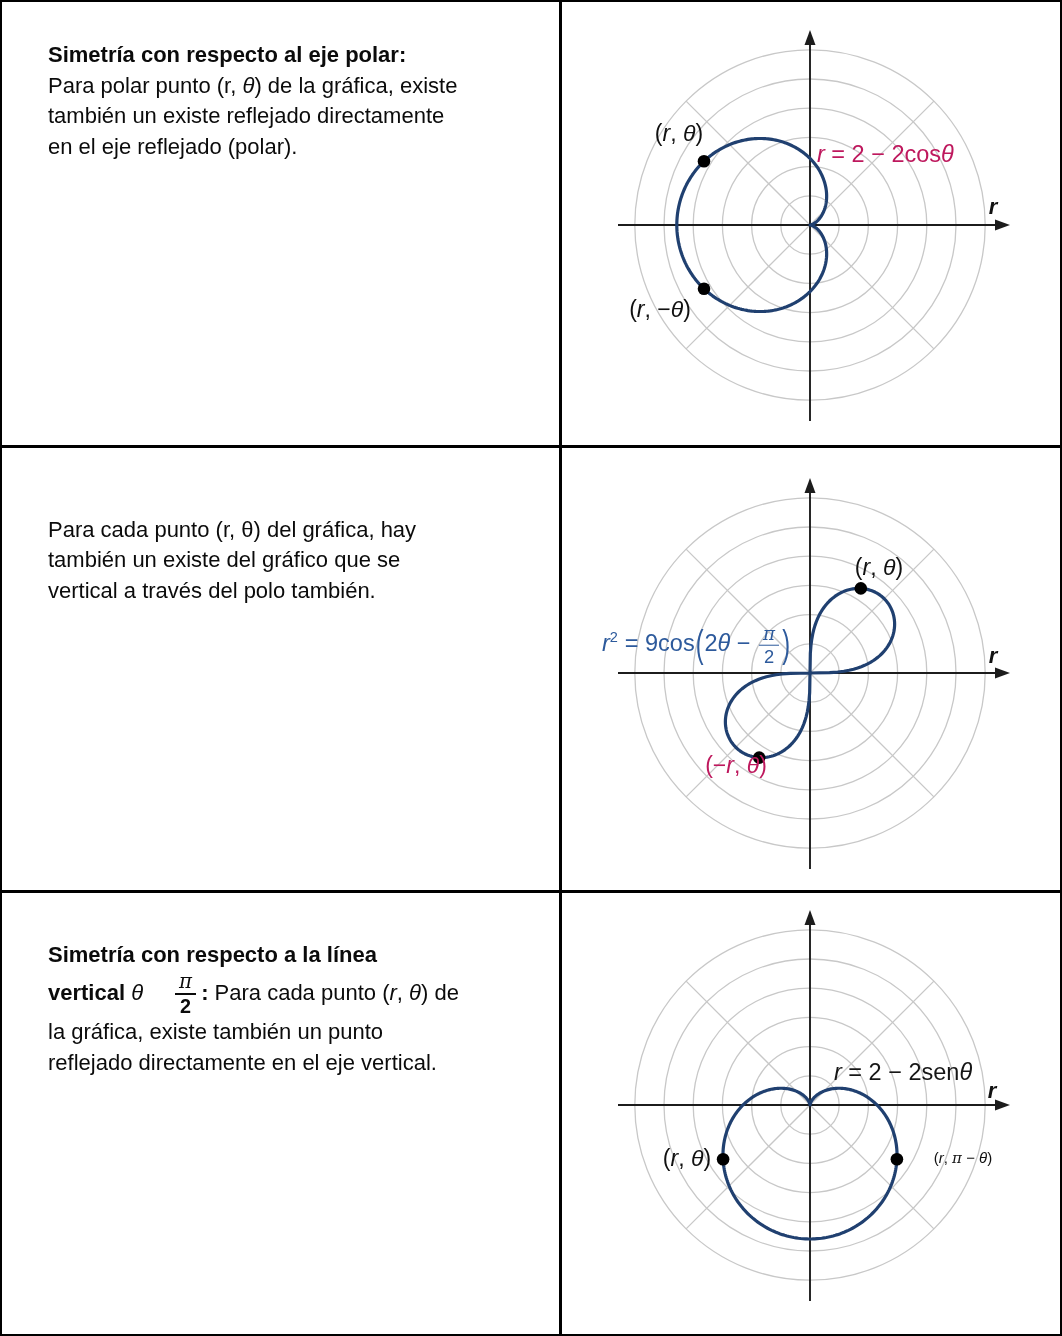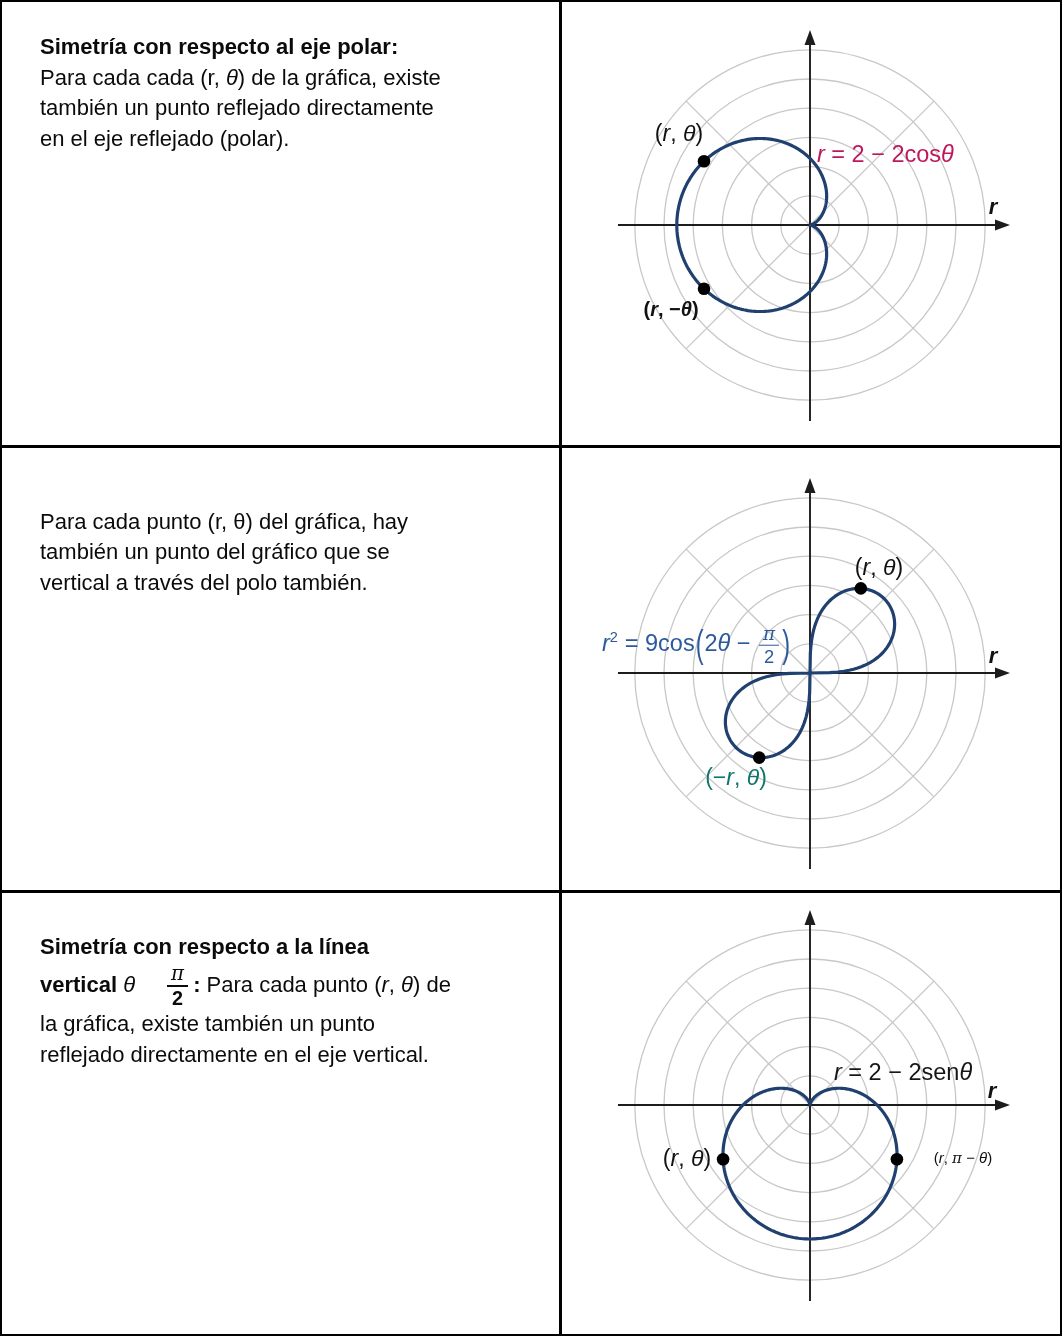--- a/index.html
+++ b/index.html
@@ -4,21 +4,21 @@
 <style>
   html,body{margin:0;padding:0;background:#fff;}
   .sheet{
     position:relative;width:1062px;height:1336px;background:#fff;
     border:2.5px solid #000;box-sizing:border-box;overflow:hidden;
     font-family:"Liberation Sans","DejaVu Sans",sans-serif;color:#0b0b0b;
   }
   .hline{position:absolute;left:0;width:100%;height:3px;background:#000;}
   .vline{position:absolute;left:557px;top:0;height:100%;width:3px;background:#000;}
   .cell-text{position:absolute;left:30px;width:514px;}
-  .rich{margin:8px;font-size:22px;line-height:30.5px;}
+  .rich{margin:16px;font-size:22px;line-height:30.5px;}
   .b{font-weight:700;}
   .it{font-style:italic;}
   .serif{font-family:"DejaVu Serif","Liberation Serif",serif;}
   .sup{font-size:.62em;vertical-align:.6em;letter-spacing:.02em;}
   .big{display:inline-block;transform:scaleY(1.65);transform-origin:50% 52%;margin:0 1px;vertical-align:-2px;font-weight:400;}
   .frac{display:inline-block;vertical-align:middle;text-align:center;line-height:1.08;margin:0 2px;}
   .frac .fnum{display:block;border-bottom:2px solid currentColor;padding:0 4px 1px;}
   .frac .fden{display:block;padding-top:1px;}
   .eqfrac{font-size:.78em;}
   .eqfrac .fnum{border-bottom-width:1.5px;}
@@ -28,24 +28,24 @@
   .plot-svg{position:absolute;left:0;top:0;}
   .overlay{position:absolute;left:0;top:0;right:0;bottom:0;pointer-events:none;}
   .plot-label{position:absolute;white-space:nowrap;}
 </style>
 </head>
 <body>
 
 <div class="sheet">
 
   <div class="cell-text" style="top:22px;">
-    <p class="rich"><span class="b">Simetría con respecto al eje polar:</span><br><span>Para cada cada (r, </span><span class="it">θ</span><span>) de la gráfica, existe</span><br><span>también un punto reflejado directamente</span><br><span>en el eje reflejado (polar).</span></p>
+    <p class="rich"><span class="b">Simetría con respecto al eje polar:</span><br><span>Para polar punto (r, </span><span class="it">θ</span><span>) de la gráfica, existe</span><br><span>también un existe reflejado directamente</span><br><span>en el eje reflejado (polar).</span></p>
   </div>
   <div class="cell-text" style="top:466px;">
-    <p class="rich"><br><span>Para cada punto (r, θ) del gráfica, hay</span><br><span>también un punto del gráfico que se</span><br><span>vertical a través del polo también.</span></p>
+    <p class="rich"><br><span>Para cada punto (r, θ) del gráfica, hay</span><br><span>también un existe del gráfico que se</span><br><span>vertical a través del polo también.</span></p>
   </div>
   <div class="cell-text" style="top:922px;">
     <p class="rich"><span class="b">Simetría con respecto a la línea</span><br><span class="b">vertical </span><span class="it">θ</span><span class="frac gap bigfrac"><span class="fnum it serif">π</span><span class="fden b">2</span></span><span class="b">:</span><span> Para cada punto (</span><span class="it">r</span><span>, </span><span class="it">θ</span><span>) de</span><br><span>la gráfica, existe también un punto</span><br><span>reflejado directamente en el eje vertical.</span></p>
   </div>
 
   <div class="cell-plot" style="top:2px;height:441px;">
     <svg class="plot-svg" width="496" height="441">
         <circle cx="246" cy="221" r="29.2" fill="none" stroke="#c8c8c8" stroke-width="1.3"></circle>
         <circle cx="246" cy="221" r="58.4" fill="none" stroke="#c8c8c8" stroke-width="1.3"></circle>
         <circle cx="246" cy="221" r="87.6" fill="none" stroke="#c8c8c8" stroke-width="1.3"></circle>
@@ -58,21 +58,21 @@
         <polygon points="446,221 431,215.5 431,226.5" fill="#1c1c1c"></polygon>
         <line x1="246" y1="417" x2="246" y2="40" stroke="#1c1c1c" stroke-width="1.9"></line>
         <polygon points="246,26 240.5,41 251.5,41" fill="#1c1c1c"></polygon>
         <path d="M 246.00 221.00 L 246.01 221.00 L 246.04 221.00 L 246.09 221.00 L 246.16 220.99 L 246.25 220.98 L 246.36 220.96 L 246.49 220.94 L 246.64 220.91 L 246.81 220.87 L 247.00 220.82 L 247.20 220.77 L 247.42 220.70 L 247.66 220.62 L 247.92 220.52 L 248.19 220.41 L 248.48 220.29 L 248.78 220.15 L 249.10 219.99 L 249.43 219.82 L 249.77 219.63 L 250.13 219.41 L 250.50 219.18 L 250.87 218.93 L 251.26 218.66 L 251.66 218.36 L 252.06 218.05 L 252.47 217.70 L 252.88 217.34 L 253.30 216.95 L 253.73 216.54 L 254.15 216.10 L 254.58 215.64 L 255.01 215.15 L 255.44 214.63 L 255.87 214.09 L 256.29 213.52 L 256.71 212.93 L 257.13 212.31 L 257.53 211.66 L 257.94 210.98 L 258.33 210.28 L 258.71 209.55 L 259.09 208.80 L 259.45 208.02 L 259.79 207.21 L 260.13 206.37 L 260.44 205.51 L 260.74 204.62 L 261.03 203.71 L 261.29 202.78 L 261.54 201.81 L 261.76 200.83 L 261.96 199.82 L 262.14 198.79 L 262.29 197.74 L 262.42 196.66 L 262.52 195.57 L 262.59 194.45 L 262.63 193.31 L 262.65 192.16 L 262.63 190.99 L 262.59 189.80 L 262.51 188.60 L 262.40 187.38 L 262.25 186.15 L 262.07 184.90 L 261.85 183.65 L 261.60 182.38 L 261.31 181.11 L 260.99 179.82 L 260.62 178.53 L 260.22 177.23 L 259.78 175.93 L 259.30 174.63 L 258.78 173.32 L 258.21 172.01 L 257.61 170.70 L 256.97 169.40 L 256.28 168.10 L 255.56 166.80 L 254.79 165.51 L 253.98 164.23 L 253.13 162.95 L 252.23 161.69 L 251.30 160.44 L 250.32 159.20 L 249.30 157.97 L 248.24 156.76 L 247.14 155.57 L 246.00 154.40 L 244.82 153.25 L 243.59 152.12 L 242.33 151.01 L 241.03 149.93 L 239.69 148.87 L 238.31 147.84 L 236.89 146.84 L 235.44 145.87 L 233.95 144.93 L 232.43 144.02 L 230.87 143.15 L 229.27 142.31 L 227.65 141.51 L 225.99 140.74 L 224.30 140.02 L 222.58 139.33 L 220.83 138.69 L 219.06 138.09 L 217.26 137.53 L 215.43 137.01 L 213.58 136.54 L 211.71 136.12 L 209.81 135.74 L 207.89 135.41 L 205.96 135.13 L 204.01 134.90 L 202.04 134.72 L 200.05 134.59 L 198.06 134.51 L 196.05 134.48 L 194.03 134.51 L 192.01 134.59 L 189.97 134.72 L 187.93 134.91 L 185.89 135.15 L 183.84 135.45 L 181.80 135.80 L 179.75 136.21 L 177.71 136.67 L 175.67 137.19 L 173.64 137.76 L 171.62 138.39 L 169.60 139.07 L 167.60 139.81 L 165.61 140.61 L 163.63 141.46 L 161.67 142.36 L 159.73 143.32 L 157.80 144.33 L 155.90 145.40 L 154.02 146.51 L 152.16 147.69 L 150.33 148.91 L 148.53 150.18 L 146.76 151.51 L 145.01 152.88 L 143.30 154.31 L 141.62 155.78 L 139.98 157.30 L 138.37 158.86 L 136.80 160.47 L 135.27 162.13 L 133.79 163.82 L 132.34 165.56 L 130.94 167.34 L 129.58 169.16 L 128.26 171.02 L 127.00 172.92 L 125.78 174.85 L 124.61 176.82 L 123.49 178.82 L 122.42 180.85 L 121.40 182.91 L 120.44 185.00 L 119.53 187.11 L 118.68 189.25 L 117.88 191.42 L 117.13 193.61 L 116.45 195.82 L 115.82 198.05 L 115.25 200.29 L 114.74 202.55 L 114.29 204.83 L 113.89 207.11 L 113.56 209.41 L 113.29 211.72 L 113.07 214.03 L 112.92 216.35 L 112.83 218.68 L 112.80 221.00 L 112.83 223.32 L 112.92 225.65 L 113.07 227.97 L 113.29 230.28 L 113.56 232.59 L 113.89 234.89 L 114.29 237.17 L 114.74 239.45 L 115.25 241.71 L 115.82 243.95 L 116.45 246.18 L 117.13 248.39 L 117.88 250.58 L 118.68 252.75 L 119.53 254.89 L 120.44 257.00 L 121.40 259.09 L 122.42 261.15 L 123.49 263.18 L 124.61 265.18 L 125.78 267.15 L 127.00 269.08 L 128.26 270.98 L 129.58 272.84 L 130.94 274.66 L 132.34 276.44 L 133.79 278.18 L 135.27 279.87 L 136.80 281.53 L 138.37 283.14 L 139.98 284.70 L 141.62 286.22 L 143.30 287.69 L 145.01 289.12 L 146.76 290.49 L 148.53 291.82 L 150.33 293.09 L 152.16 294.31 L 154.02 295.49 L 155.90 296.60 L 157.80 297.67 L 159.73 298.68 L 161.67 299.64 L 163.63 300.54 L 165.61 301.39 L 167.60 302.19 L 169.60 302.93 L 171.62 303.61 L 173.64 304.24 L 175.67 304.81 L 177.71 305.33 L 179.75 305.79 L 181.80 306.20 L 183.84 306.55 L 185.89 306.85 L 187.93 307.09 L 189.97 307.28 L 192.01 307.41 L 194.03 307.49 L 196.05 307.52 L 198.06 307.49 L 200.05 307.41 L 202.04 307.28 L 204.01 307.10 L 205.96 306.87 L 207.89 306.59 L 209.81 306.26 L 211.71 305.88 L 213.58 305.46 L 215.43 304.99 L 217.26 304.47 L 219.06 303.91 L 220.83 303.31 L 222.58 302.67 L 224.30 301.98 L 225.99 301.26 L 227.65 300.49 L 229.27 299.69 L 230.87 298.85 L 232.43 297.98 L 233.95 297.07 L 235.44 296.13 L 236.89 295.16 L 238.31 294.16 L 239.69 293.13 L 241.03 292.07 L 242.33 290.99 L 243.59 289.88 L 244.82 288.75 L 246.00 287.60 L 247.14 286.43 L 248.24 285.24 L 249.30 284.03 L 250.32 282.80 L 251.30 281.56 L 252.23 280.31 L 253.13 279.05 L 253.98 277.77 L 254.79 276.49 L 255.56 275.20 L 256.28 273.90 L 256.97 272.60 L 257.61 271.30 L 258.21 269.99 L 258.78 268.68 L 259.30 267.37 L 259.78 266.07 L 260.22 264.77 L 260.62 263.47 L 260.99 262.18 L 261.31 260.89 L 261.60 259.62 L 261.85 258.35 L 262.07 257.10 L 262.25 255.85 L 262.40 254.62 L 262.51 253.40 L 262.59 252.20 L 262.63 251.01 L 262.65 249.84 L 262.63 248.69 L 262.59 247.55 L 262.52 246.43 L 262.42 245.34 L 262.29 244.26 L 262.14 243.21 L 261.96 242.18 L 261.76 241.17 L 261.54 240.19 L 261.29 239.22 L 261.03 238.29 L 260.74 237.38 L 260.44 236.49 L 260.13 235.63 L 259.79 234.79 L 259.45 233.98 L 259.09 233.20 L 258.71 232.45 L 258.33 231.72 L 257.94 231.02 L 257.53 230.34 L 257.13 229.69 L 256.71 229.07 L 256.29 228.48 L 255.87 227.91 L 255.44 227.37 L 255.01 226.85 L 254.58 226.36 L 254.15 225.90 L 253.73 225.46 L 253.30 225.05 L 252.88 224.66 L 252.47 224.30 L 252.06 223.95 L 251.66 223.64 L 251.26 223.34 L 250.87 223.07 L 250.50 222.82 L 250.13 222.59 L 249.77 222.37 L 249.43 222.18 L 249.10 222.01 L 248.78 221.85 L 248.48 221.71 L 248.19 221.59 L 247.92 221.48 L 247.66 221.38 L 247.42 221.30 L 247.20 221.23 L 247.00 221.18 L 246.81 221.13 L 246.64 221.09 L 246.49 221.06 L 246.36 221.04 L 246.25 221.02 L 246.16 221.01 L 246.09 221.00 L 246.04 221.00 L 246.01 221.00 L 246.00 221.00" fill="none" stroke="#204070" stroke-width="3.2" stroke-linejoin="round" stroke-linecap="round"></path>
         <circle cx="140.0" cy="157.3" r="6.3" fill="#000000"></circle>
         <circle cx="140.0" cy="284.7" r="6.3" fill="#000000"></circle>
       </svg>
     <div class="overlay">
         <div class="plot-label" style="left: 253px; top: 150px; font-size: 23.5px; color: #be185d; transform: translate(0px, -50%);"><span class="it">r</span><span> = 2 − 2cos</span><span class="it">θ</span></div>
         <div class="plot-label" style="left: 115px; top: 129px; font-size: 23px; color: rgb(17, 17, 17); transform: translate(-50%, -50%);"><span>(</span><span class="it">r</span><span>, </span><span class="it">θ</span><span>)</span></div>
-        <div class="plot-label" style="left: 107px; top: 305px; font-size: 20px; color: rgb(17, 17, 17); transform: translate(-50%, -50%); font-weight: bold;"><span>(</span><span class="it">r</span><span>, −</span><span class="it">θ</span><span>)</span></div>
+        <div class="plot-label" style="left: 96px; top: 305px; font-size: 23px; color: rgb(17, 17, 17); transform: translate(-50%, -50%);"><span>(</span><span class="it">r</span><span>, −</span><span class="it">θ</span><span>)</span></div>
         <div class="plot-label" style="left: 429px; top: 203px; font-size: 22px; color: rgb(17, 17, 17); transform: translate(-50%, -50%);"><span class="it b">r</span></div>
       </div>
   </div>
   <div class="cell-plot" style="top:447px;height:441px;">
     <svg class="plot-svg" width="496" height="441">
         <circle cx="246" cy="224" r="29.2" fill="none" stroke="#c8c8c8" stroke-width="1.3"></circle>
         <circle cx="246" cy="224" r="58.4" fill="none" stroke="#c8c8c8" stroke-width="1.3"></circle>
         <circle cx="246" cy="224" r="87.6" fill="none" stroke="#c8c8c8" stroke-width="1.3"></circle>
         <circle cx="246" cy="224" r="116.8" fill="none" stroke="#c8c8c8" stroke-width="1.3"></circle>
         <circle cx="246" cy="224" r="146.0" fill="none" stroke="#c8c8c8" stroke-width="1.3"></circle>
@@ -83,21 +83,21 @@
         <polygon points="446,224 431,218.5 431,229.5" fill="#1c1c1c"></polygon>
         <line x1="246" y1="420" x2="246" y2="43" stroke="#1c1c1c" stroke-width="1.9"></line>
         <polygon points="246,29 240.5,44 251.5,44" fill="#1c1c1c"></polygon>
         <path d="M 246.00 224.00 L 265.61 223.66 L 273.72 223.03 L 279.90 222.22 L 285.08 221.27 L 289.59 220.19 L 293.61 219.00 L 297.26 217.71 L 300.59 216.33 L 303.65 214.87 L 306.47 213.34 L 309.08 211.74 L 311.50 210.08 L 313.74 208.36 L 315.81 206.60 L 317.72 204.78 L 319.47 202.93 L 321.09 201.04 L 322.56 199.12 L 323.90 197.18 L 325.11 195.21 L 326.19 193.22 L 327.14 191.22 L 327.98 189.20 L 328.69 187.18 L 329.29 185.16 L 329.78 183.14 L 330.15 181.12 L 330.41 179.12 L 330.57 177.12 L 330.62 175.14 L 330.57 173.18 L 330.42 171.25 L 330.17 169.34 L 329.82 167.46 L 329.38 165.62 L 328.84 163.81 L 328.22 162.05 L 327.50 160.32 L 326.70 158.65 L 325.82 157.02 L 324.86 155.45 L 323.82 153.93 L 322.70 152.48 L 321.51 151.08 L 320.25 149.75 L 318.92 148.49 L 317.52 147.30 L 316.07 146.18 L 314.55 145.14 L 312.98 144.18 L 311.35 143.30 L 309.68 142.50 L 307.95 141.78 L 306.19 141.16 L 304.38 140.62 L 302.54 140.18 L 300.66 139.83 L 298.75 139.58 L 296.82 139.43 L 294.86 139.38 L 292.88 139.43 L 290.88 139.59 L 288.88 139.85 L 286.86 140.22 L 284.84 140.71 L 282.82 141.31 L 280.80 142.02 L 278.78 142.86 L 276.78 143.81 L 274.79 144.89 L 272.82 146.10 L 270.88 147.44 L 268.96 148.91 L 267.07 150.53 L 265.22 152.28 L 263.40 154.19 L 261.64 156.26 L 259.92 158.50 L 258.26 160.92 L 256.66 163.53 L 255.13 166.35 L 253.67 169.41 L 252.29 172.74 L 251.00 176.39 L 249.81 180.41 L 248.73 184.92 L 247.78 190.10 L 246.97 196.28 L 246.34 204.39 L 246.00 224.00 L 246.00 224.00 L 226.39 224.34 L 218.28 224.97 L 212.10 225.78 L 206.92 226.73 L 202.41 227.81 L 198.39 229.00 L 194.74 230.29 L 191.41 231.67 L 188.35 233.13 L 185.53 234.66 L 182.92 236.26 L 180.50 237.92 L 178.26 239.64 L 176.19 241.40 L 174.28 243.22 L 172.53 245.07 L 170.91 246.96 L 169.44 248.88 L 168.10 250.82 L 166.89 252.79 L 165.81 254.78 L 164.86 256.78 L 164.02 258.80 L 163.31 260.82 L 162.71 262.84 L 162.22 264.86 L 161.85 266.88 L 161.59 268.88 L 161.43 270.88 L 161.38 272.86 L 161.43 274.82 L 161.58 276.75 L 161.83 278.66 L 162.18 280.54 L 162.62 282.38 L 163.16 284.19 L 163.78 285.95 L 164.50 287.68 L 165.30 289.35 L 166.18 290.98 L 167.14 292.55 L 168.18 294.07 L 169.30 295.52 L 170.49 296.92 L 171.75 298.25 L 173.08 299.51 L 174.48 300.70 L 175.93 301.82 L 177.45 302.86 L 179.02 303.82 L 180.65 304.70 L 182.32 305.50 L 184.05 306.22 L 185.81 306.84 L 187.62 307.38 L 189.46 307.82 L 191.34 308.17 L 193.25 308.42 L 195.18 308.57 L 197.14 308.62 L 199.12 308.57 L 201.12 308.41 L 203.12 308.15 L 205.14 307.78 L 207.16 307.29 L 209.18 306.69 L 211.20 305.98 L 213.22 305.14 L 215.22 304.19 L 217.21 303.11 L 219.18 301.90 L 221.12 300.56 L 223.04 299.09 L 224.93 297.47 L 226.78 295.72 L 228.60 293.81 L 230.36 291.74 L 232.08 289.50 L 233.74 287.08 L 235.34 284.47 L 236.87 281.65 L 238.33 278.59 L 239.71 275.26 L 241.00 271.61 L 242.19 267.59 L 243.27 263.08 L 244.22 257.90 L 245.03 251.72 L 245.66 243.61 L 246.00 224.00" fill="none" stroke="#204070" stroke-width="3.2" stroke-linejoin="round" stroke-linecap="round"></path>
         <circle cx="296.8" cy="139.4" r="6.3" fill="#000000"></circle>
         <circle cx="195.2" cy="308.6" r="6.3" fill="#000000"></circle>
       </svg>
     <div class="overlay">
         <div class="plot-label" style="left: 38px; top: 196px; font-size: 23.5px; color: rgb(45, 90, 156); transform: translate(0px, -50%);"><span class="it">r</span><span class="sup">2</span><span> = 9cos</span><span class="big">(</span><span>2</span><span class="it">θ</span><span> − </span><span class="frac eqfrac"><span class="fnum it serif">π</span><span class="fden">2</span></span><span class="big">)</span></div>
         <div class="plot-label" style="left: 315px; top: 118px; font-size: 23px; color: rgb(17, 17, 17); transform: translate(-50%, -50%);"><span>(</span><span class="it">r</span><span>, </span><span class="it">θ</span><span>)</span></div>
-        <div class="plot-label" style="left: 172px; top: 328px; font-size: 23px; color: #0f766e; transform: translate(-50%, -50%);"><span>(−</span><span class="it">r</span><span>, </span><span class="it">θ</span><span>)</span></div>
+        <div class="plot-label" style="left: 172px; top: 316px; font-size: 23px; color: #be185d; transform: translate(-50%, -50%);"><span>(−</span><span class="it">r</span><span>, </span><span class="it">θ</span><span>)</span></div>
         <div class="plot-label" style="left: 429px; top: 207px; font-size: 22px; color: rgb(17, 17, 17); transform: translate(-50%, -50%);"><span class="it b">r</span></div>
       </div>
   </div>
   <div class="cell-plot" style="top:884px;height:528px;">
     <svg class="plot-svg" width="496" height="442">
         <circle cx="246" cy="219" r="29.2" fill="none" stroke="#c8c8c8" stroke-width="1.3"></circle>
         <circle cx="246" cy="219" r="58.4" fill="none" stroke="#c8c8c8" stroke-width="1.3"></circle>
         <circle cx="246" cy="219" r="87.6" fill="none" stroke="#c8c8c8" stroke-width="1.3"></circle>
         <circle cx="246" cy="219" r="116.8" fill="none" stroke="#c8c8c8" stroke-width="1.3"></circle>
         <circle cx="246" cy="219" r="146.0" fill="none" stroke="#c8c8c8" stroke-width="1.3"></circle>

